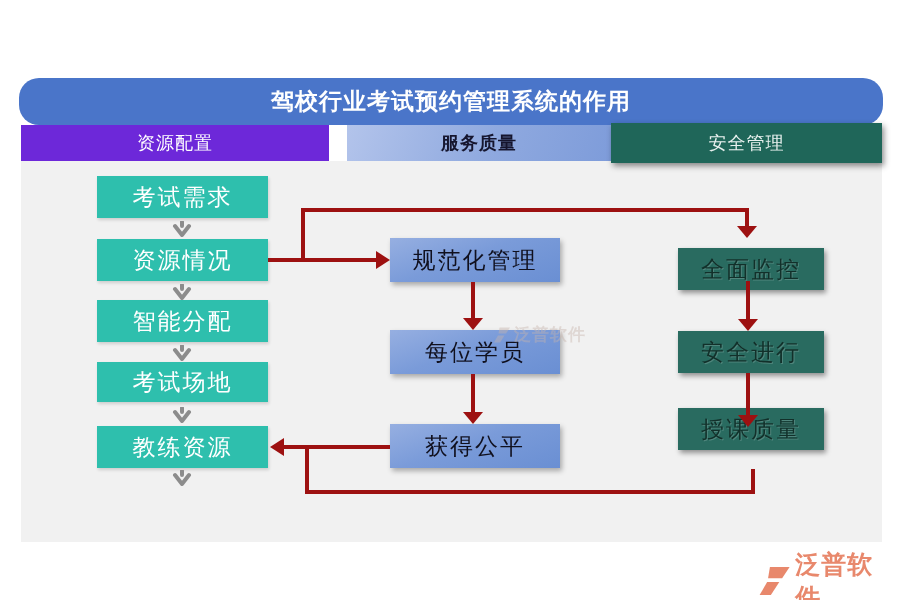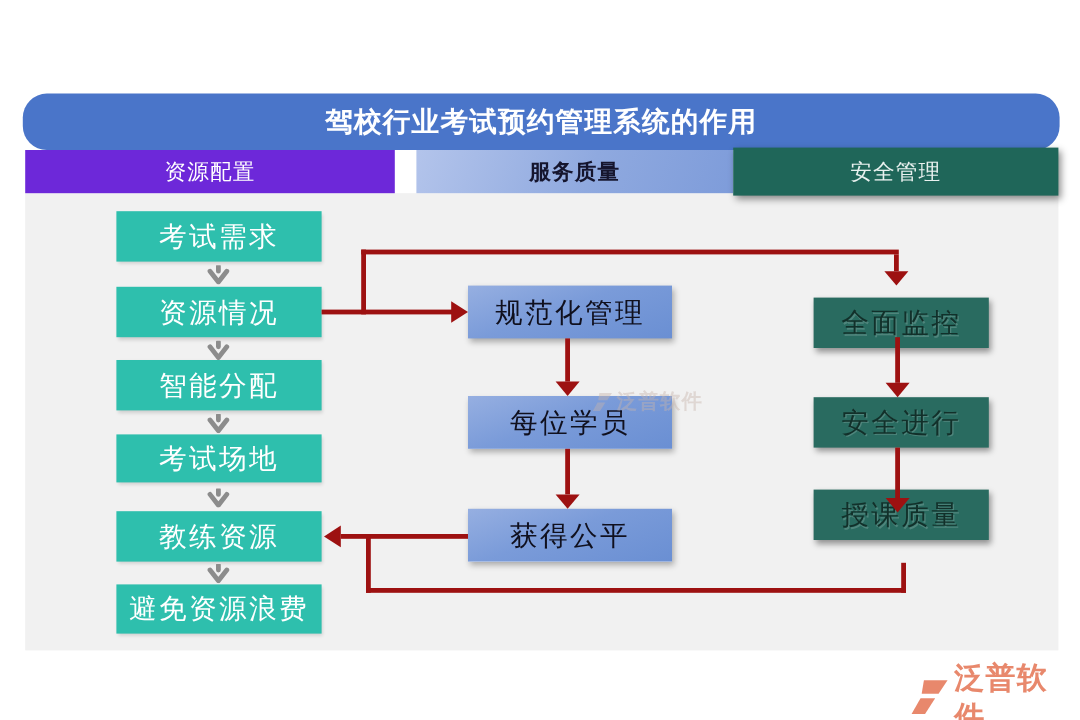--- a/index.html
+++ b/index.html
@@ -59,21 +59,20 @@
   <div class="title-bar">驾校行业考试预约管理系统的作用</div>
   <div class="col-header hdr-resource">资源配置</div>
   <div class="col-header hdr-service">服务质量</div>
   <div class="col-header hdr-safety">安全管理</div>
 
   <div class="box teal" style="top:176px">考试需求</div>
   <div class="box teal" style="top:239px">资源情况</div>
   <div class="box teal" style="top:300px">智能分配</div>
   <div class="box teal" style="top:362px;height:40px">考试场地</div>
   <div class="box teal" style="top:426px">教练资源</div>
-  <div class="box teal" style="top:487px;height:41px">避免资源浪费</div>
 
   <svg class="chev" style="top:221px" viewBox="0 0 20 16">
       <path d="M10 1 V5 M3 5 L10 14 L17 5" fill="none" stroke="#8C8C8C" stroke-width="4" stroke-linecap="round" stroke-linejoin="round"></path>
     </svg>
   <svg class="chev" style="top:284px" viewBox="0 0 20 16">
       <path d="M10 1 V5 M3 5 L10 14 L17 5" fill="none" stroke="#8C8C8C" stroke-width="4" stroke-linecap="round" stroke-linejoin="round"></path>
     </svg>
   <svg class="chev" style="top:345px" viewBox="0 0 20 16">
       <path d="M10 1 V5 M3 5 L10 14 L17 5" fill="none" stroke="#8C8C8C" stroke-width="4" stroke-linecap="round" stroke-linejoin="round"></path>
     </svg>

